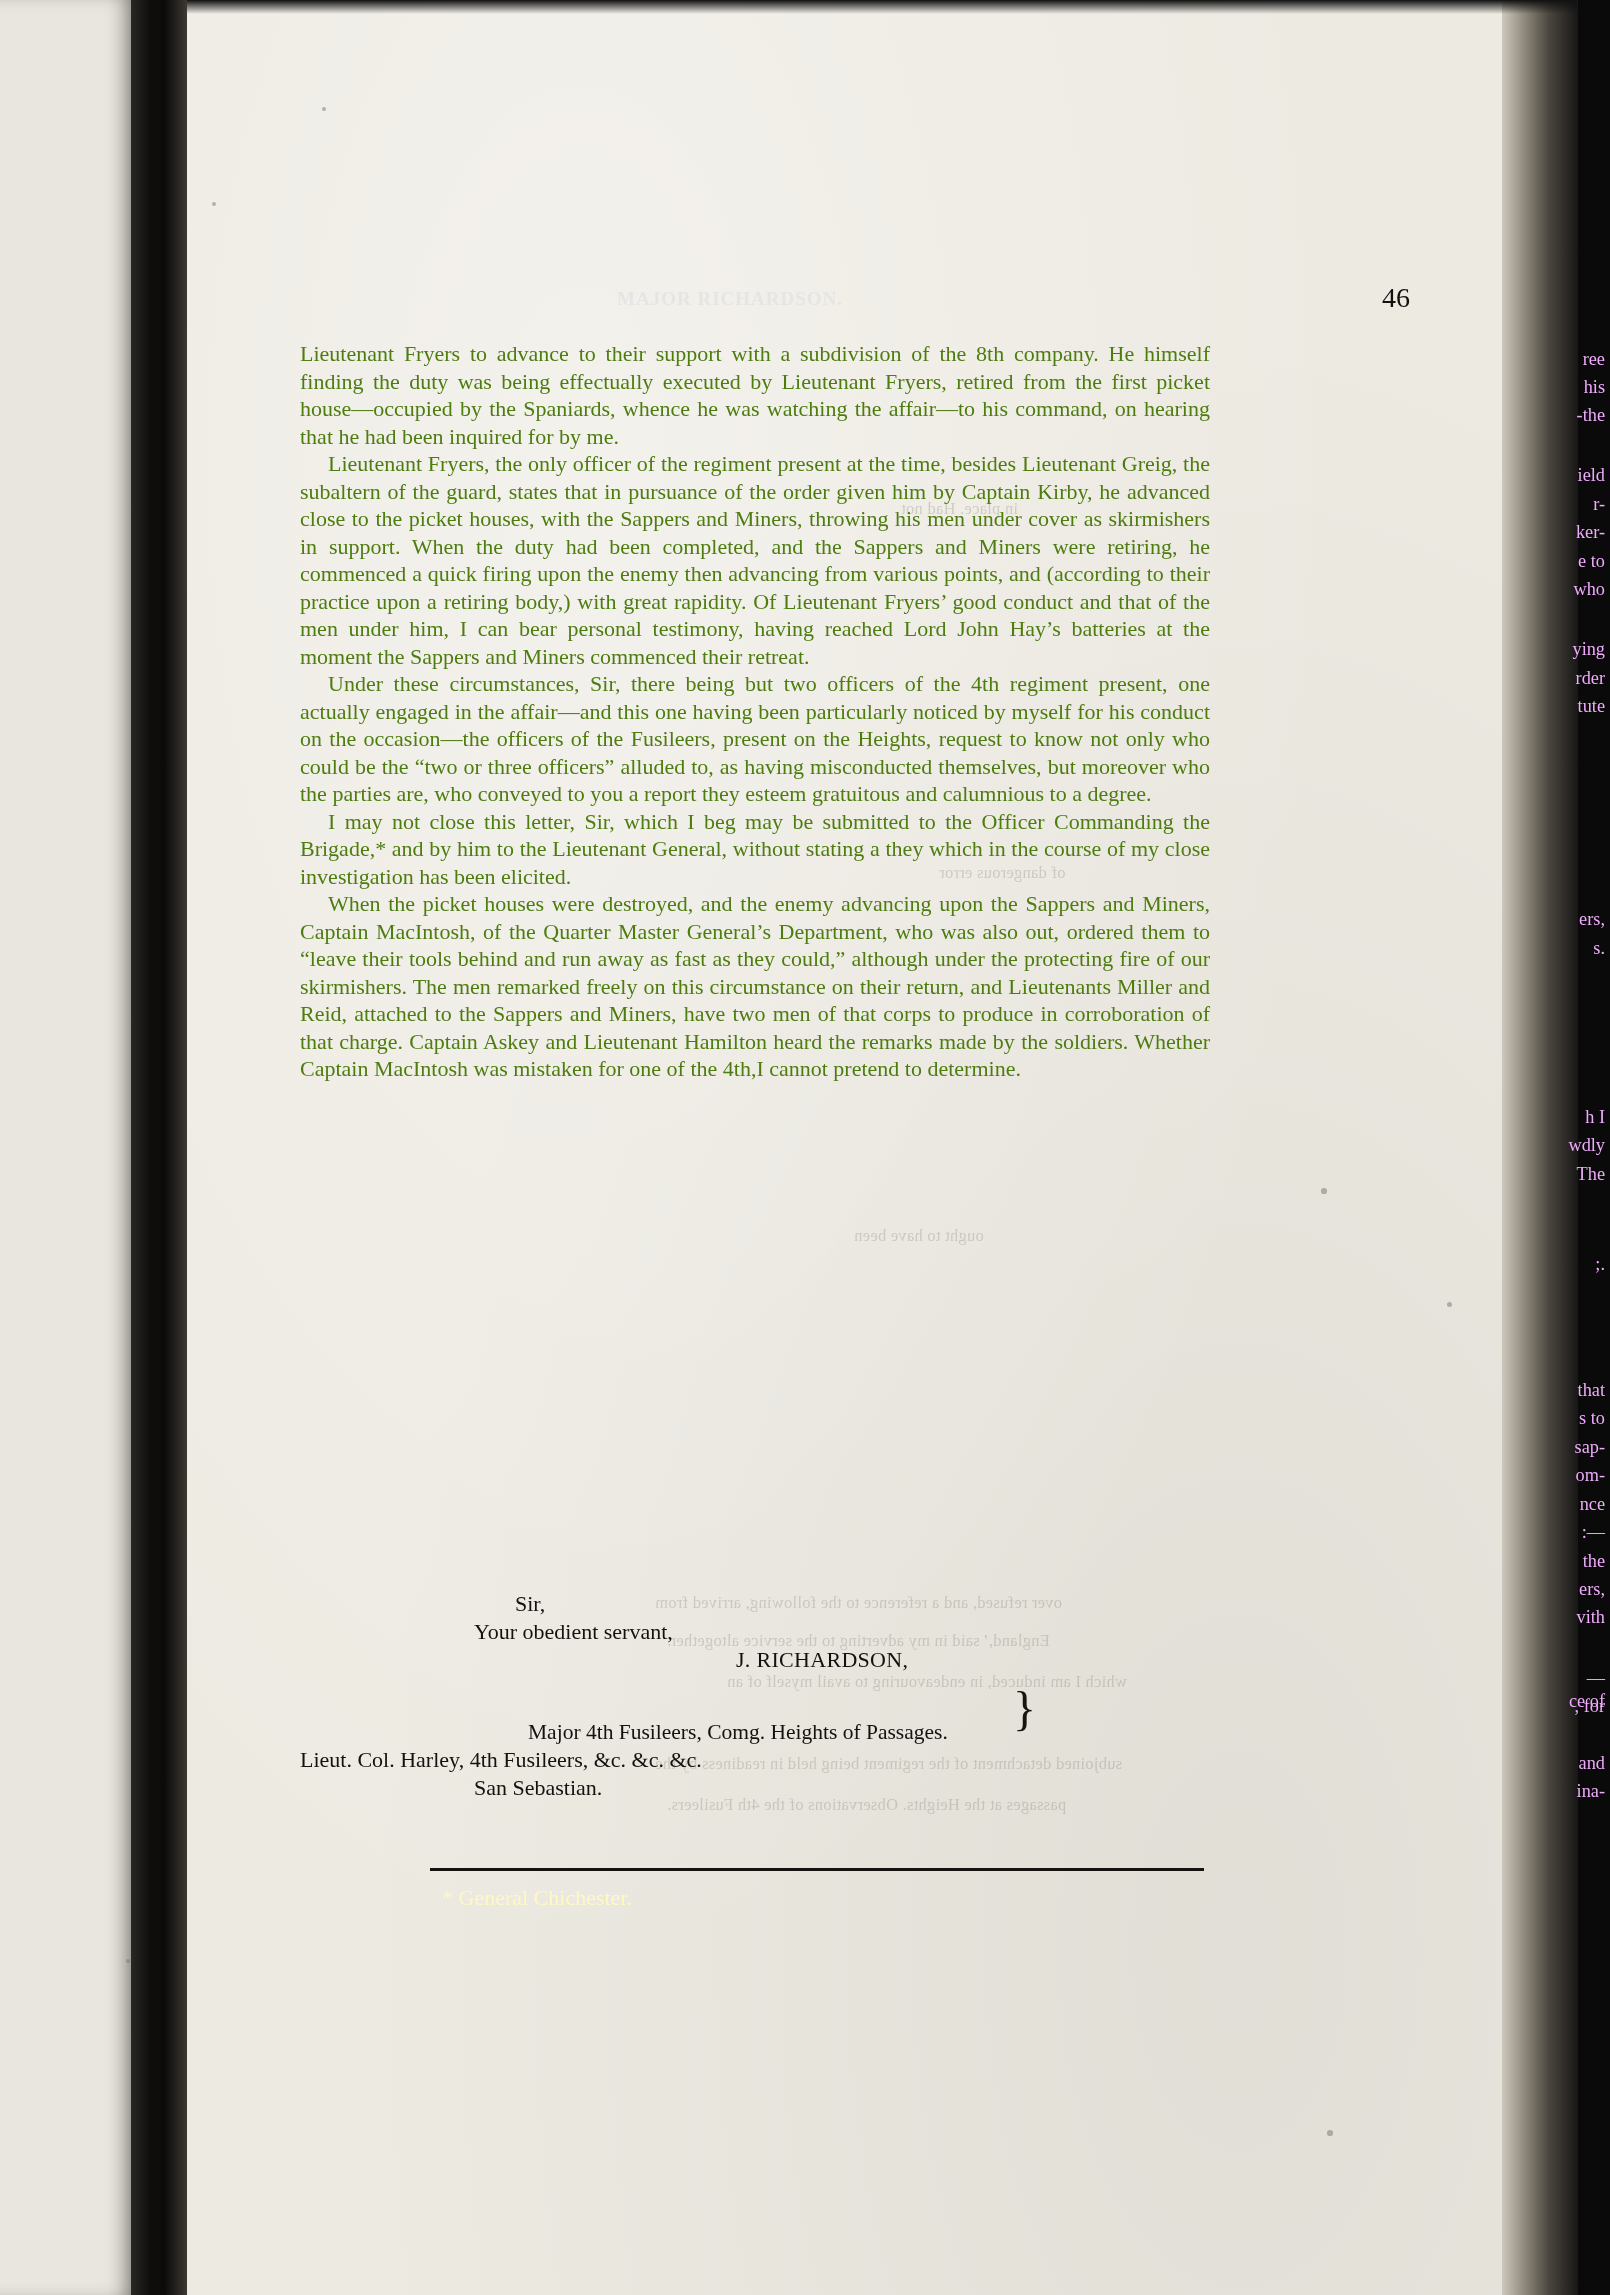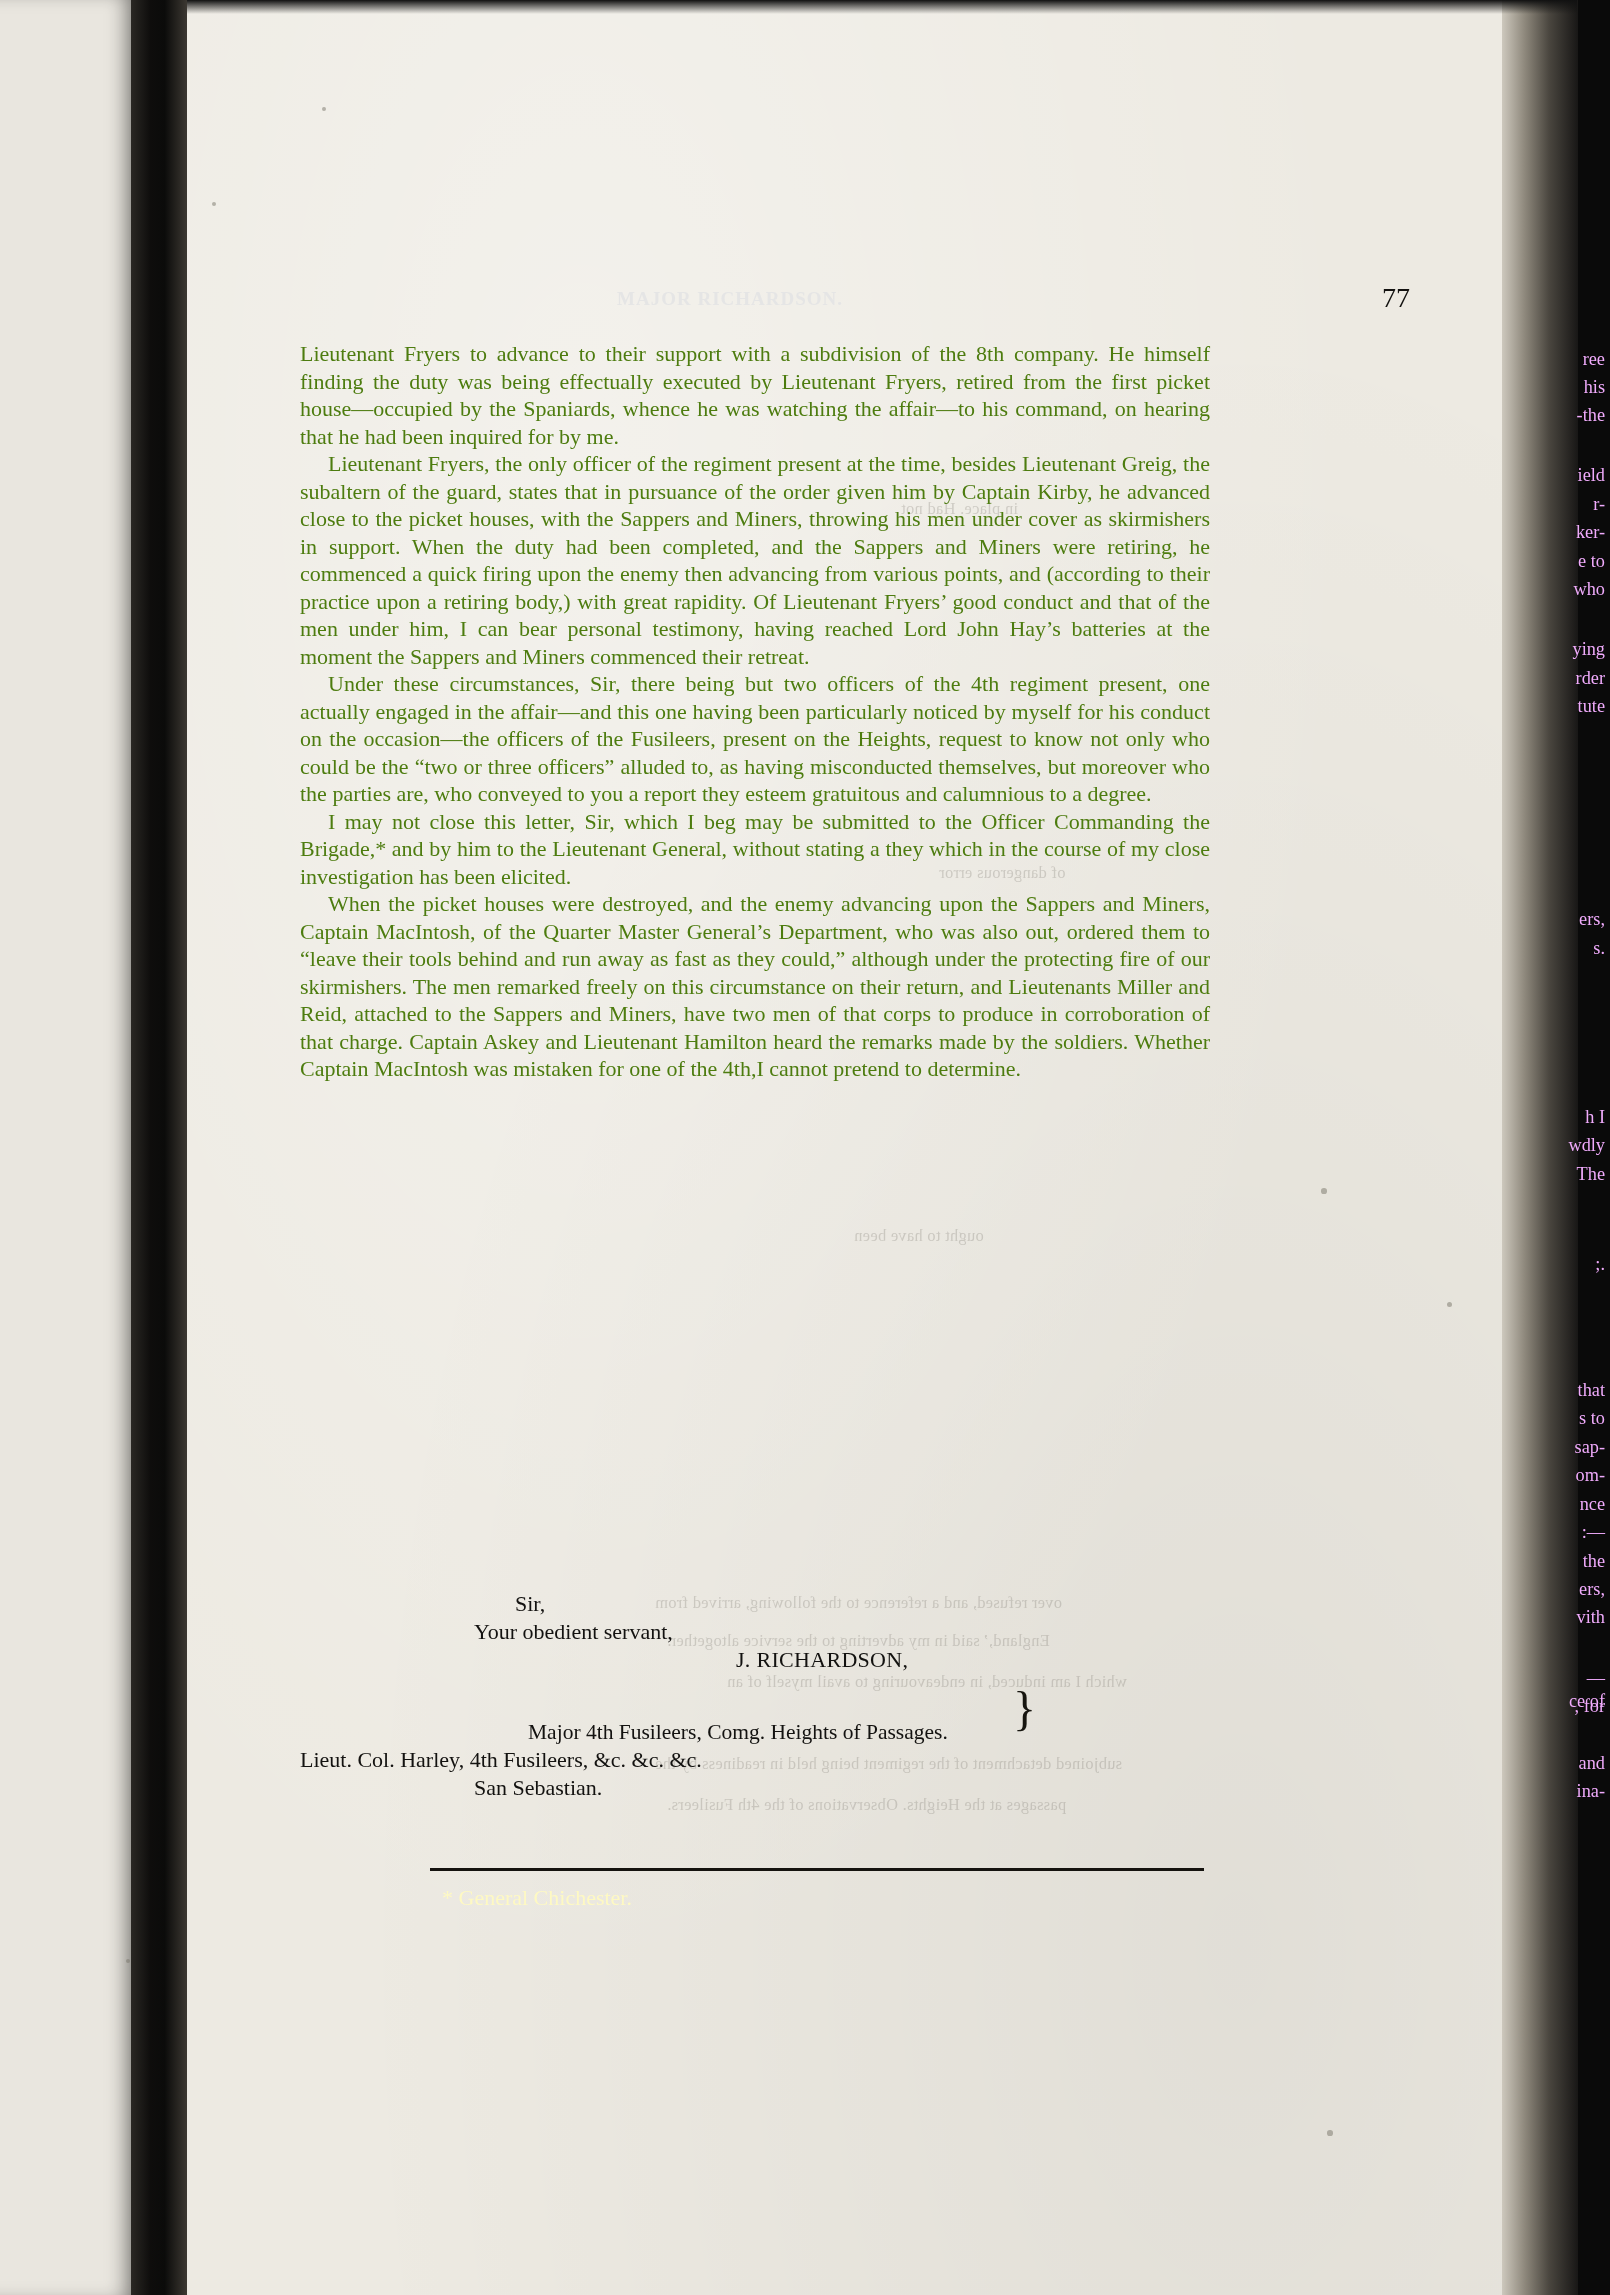--- a/index.html
+++ b/index.html
@@ -262,21 +262,21 @@
     <div class="leaf-frag" style="top: 1608px; width: 126px;">vith</div>
     <div class="leaf-frag" style="top: 1669px; width: 126px;">—</div>
     <div class="leaf-frag" style="top: 1697px; width: 126px;">, for</div>
     <div class="leaf-frag" style="top: 1692px; width: 126px;">ce of</div>
     <div class="leaf-frag" style="top: 1754px; width: 126px;">and</div>
     <div class="leaf-frag" style="top: 1782px; width: 126px;">ina-</div>
   </div>
 
 <div class="runhead">
   <div class="runhead-title">MAJOR RICHARDSON.</div>
-  <div class="runhead-page">77</div>
+  <div class="runhead-page">46</div>
 </div>
 
 <div class="body-text">
   <p class="first">Lieutenant Fryers to advance to their support with a subdivision of the 8th company.  He himself finding the duty was being effectually executed by Lieutenant Fryers, retired from the first picket house—occupied by the Spaniards, whence he was watching the affair—to his command, on hearing that he had been inquired for by me.</p>
   <p>Lieutenant Fryers, the only officer of the regiment present at the time, besides Lieutenant Greig, the subaltern of the guard, states that in pursuance of the order given him by Captain Kirby, he advanced close to the picket houses, with the Sappers and Miners, throwing his men under cover as skirmishers in support.  When the duty had been completed, and the Sappers and Miners were retiring, he commenced a quick firing upon the enemy then advancing from various points, and (according to their practice upon a retiring body,) with great rapidity.  Of Lieutenant Fryers’ good conduct and that of the men under him, I can bear personal testimony, having reached Lord John Hay’s batteries at the moment the Sappers and Miners commenced their retreat.</p>
   <p>Under these circumstances, Sir, there being but two officers of the 4th regiment present, one actually engaged in the affair—and this one having been particularly noticed by myself for his conduct on the occasion—the officers of the Fusileers, present on the Heights, request to know not only who could be the “two or three officers” alluded to, as having misconducted themselves, but moreover who the parties are, who conveyed to you a report they esteem gratuitous and calumnious to a degree.</p>
   <p>I may not close this letter, Sir, which I beg may be submitted to the Officer Commanding the Brigade,* and by him to the Lieutenant General, without stating a they which in the course of my close investigation has been elicited.</p>
   <p>When the picket houses were destroyed, and the enemy advancing upon the Sappers and Miners, Captain MacIntosh, of the Quarter Master General’s Department, who was also out, ordered them to “leave their tools behind and run away as fast as they could,” although under the protecting fire of our skirmishers.  The men remarked freely on this circumstance on their return, and Lieutenants Miller and Reid, attached to the Sappers and Miners, have two men of that corps to produce in corroboration of that charge.  Captain Askey and Lieutenant Hamilton heard the remarks made by the soldiers.  Whether Captain MacIntosh was mistaken for one of the 4th,I cannot pretend to determine.</p>
 </div>
 

